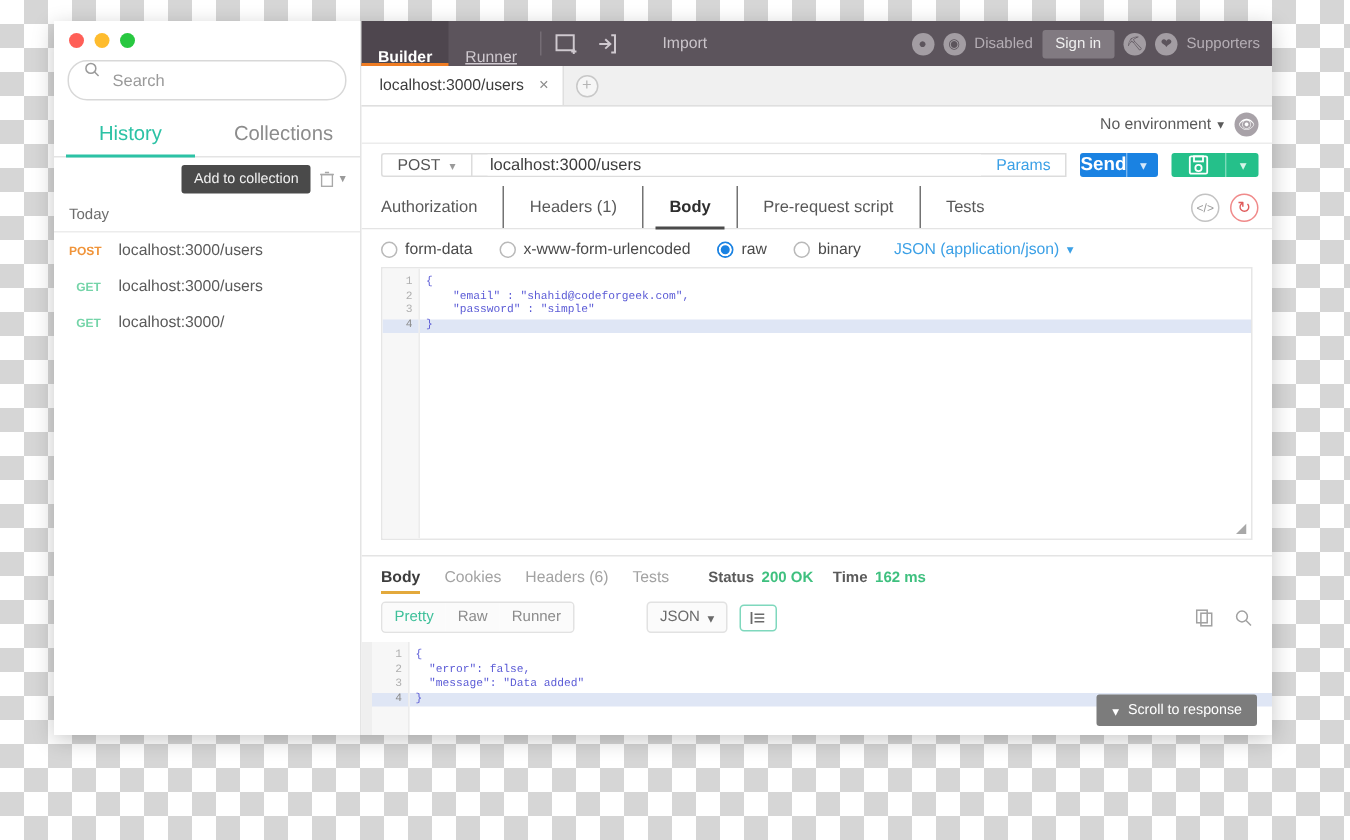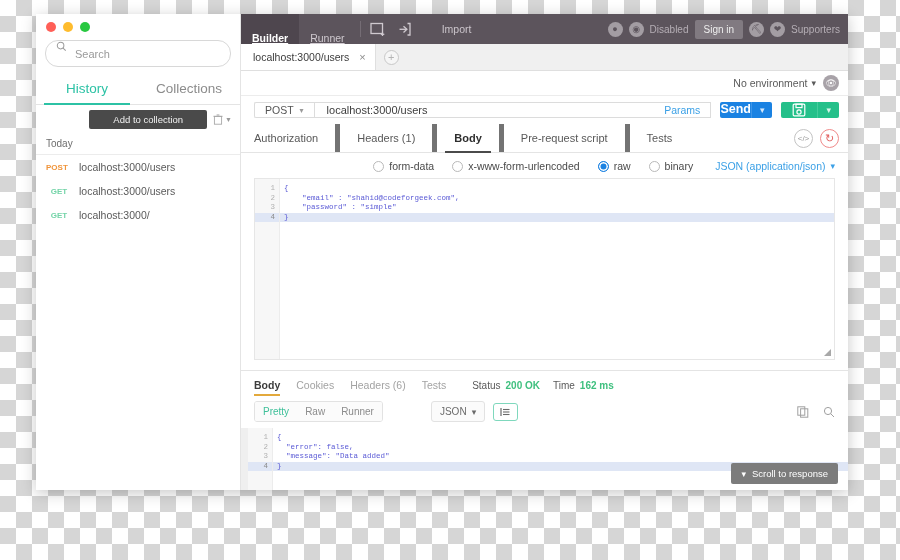--- a/index.html
+++ b/index.html
@@ -100,21 +100,21 @@
     align-items: center;
     justify-content: flex-end;
     padding: 2px 8px 2px 0;
     gap: 6px;
     position: relative;
   }
   #add-to-collection {
     background: #4a4a4a;
     color: #f2f2f2;
     font-size: 9.5px;
-    padding: 4px 24px;
+    padding: 4px 8px;
     border-radius: 2px;
     white-space: nowrap;
     cursor: pointer;
   }
   #trash-btn {
     display: flex; align-items: center; gap: 2px;
     color: #9a9a9a; cursor: pointer;
   }
 
   #history-section { flex: 1; overflow: hidden; }
@@ -150,22 +150,22 @@
   #topbar {
     height: 30px;
     background: #5c545c;
     display: flex;
     align-items: stretch;
     color: #cfc9cf;
     font-size: 10px;
   }
   #topbar-left { display: flex; align-items: stretch; }
   .tb-tab {
-    display: flex; align-items: flex-start;
-    padding: 18px 11px;
+    display: flex; align-items: flex-end;
+    padding: 0 11px;
     font-size: 10.5px;
     cursor: pointer;
     position: relative;
     text-decoration: underline;
   }
   .tb-tab.active { color: #ffffff; font-weight: bold; background: #4e464e; }
   .tb-tab.active::after {
     content:"";
     position:absolute; left:0; right:0; bottom:0;
     height: 2px; background: #ef7c23;
@@ -343,21 +343,21 @@
     padding-right: 9px;
     border-bottom: 1px solid #e4e4e4;
     height: 28px;
     background: #fff;
   }
   .rt {
     display:flex; align-items:center;
     padding: 0 17px;
     font-size: 11px;
     color: #585858;
-    border-right: 5px solid #737373;
+    border-right: 1px solid #737373;
     cursor: pointer;
     position: relative;
   }
   .rt:first-child { padding-left: 0; }
   .rt.active { font-weight: bold; color: #2e2e2e; }
   .rt.active::after {
     content:"";
     position:absolute; left:8px; right:8px; bottom:-1px;
     height: 2px; background: #4b4b4b;
   }
@@ -375,21 +375,20 @@
   .round-btn.red { border-color: #f08a8a; color: #e05c5c; font-size:11px; }
 
   
   #bodytype-row {
     display:flex; align-items:center;
     padding: 7px 13px 6px 13px;
     gap: 0;
     font-size: 10.5px;
     color: #4a4a4a;
     background:#fff;
-    justify-content:flex-end;
   }
   .radio-opt { display:flex; align-items:center; gap:5px; margin-right: 18px; cursor: pointer;}
   .radio {
     width: 9px; height: 9px; border-radius: 50%;
     border: 1px solid #b9b9b9; background:#fff;
     flex: 0 0 auto;
   }
   .radio.checked {
     border-color: #1a82e2;
     background: #1a82e2;
@@ -479,21 +478,21 @@
     content:"";
     position:absolute; left:0; right:0; bottom:0;
     height: 2px; background: #e3a93c;
   }
   #resp-meta {
     display:flex; align-items:center; gap: 5px;
     margin-left: 10px;
     font-size: 10px;
     padding-bottom: 5px;
   }
-  .meta-label { color: #5a5a5a; font-weight: normal; }
+  .meta-label { color: #5a5a5a; font-weight: bold; }
   .meta-value { color: #3fc07f; font-weight: bold; }
 
   #resp-toolbar {
     display:flex; align-items:center;
     padding: 0 13px 6px 13px;
     gap: 8px;
   }
   #pretty-group {
     display: flex;
     border: 1px solid #e2e2e2;

